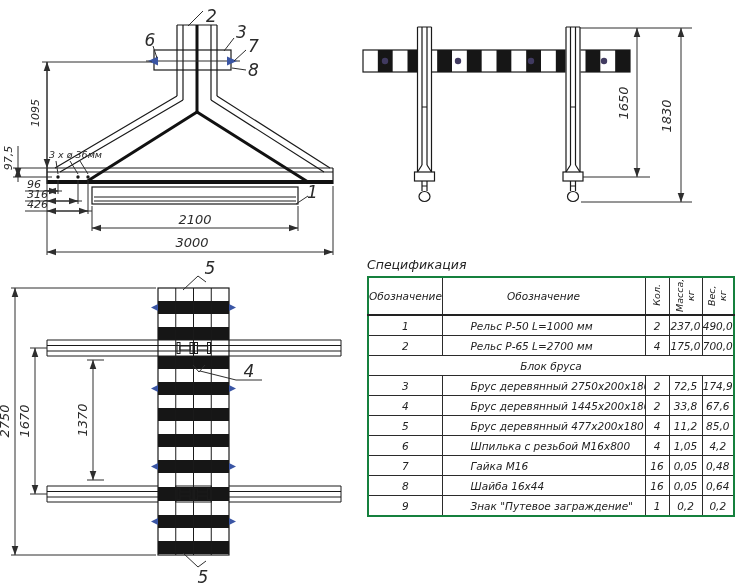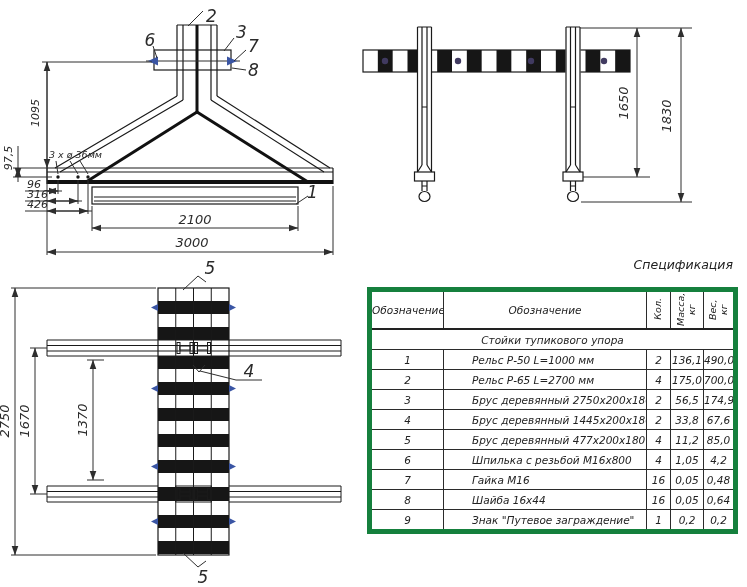--- a/index.html
+++ b/index.html
@@ -13,23 +13,23 @@
   .thick { stroke:#111;    stroke-width:3;   fill:none; }
   .band  { stroke:#111;    stroke-width:4;   fill:none; }
   .dim   { stroke:#2e2e2e; stroke-width:1;   fill:none; }
   .dt  { font-size:11px; }
   .dt13{ font-size:13px; }
   .co  { font-size:17px; }
   .lbl { font-size:9.5px; }
   
   .spec { position:absolute; left:367px; top:257px; width:366px; color:#222;
           font-style:italic; }
-  .spec-title { text-align:right; font-size:12.5px; height:16px; margin-bottom:14px; }
+  .spec-title { text-align:left; font-size:12.5px; height:16px; margin-bottom:3px; }
   .spec table { border-collapse:collapse; width:100%; table-layout:fixed;
-                border:5px solid #15803d; }
+                border:2px solid #15803d; }
   .spec th, .spec td { border:1px solid #2b2b2b; font-weight:normal; font-size:10.5px;
                 padding:0; text-align:center; overflow:hidden; white-space:nowrap; }
   .spec thead th { height:36px; border-bottom:2px solid #222; }
   .spec tbody td { height:19px; }
   .name-cell { text-align:left !important; padding-left:28px !important; }
   .sec-cell  { text-align:center !important; }
   .vert { writing-mode:vertical-rl; transform:rotate(180deg); display:inline-block;
           font-size:9.5px; line-height:1.15; max-height:33px; white-space:normal; }
 </style>
 </head>
@@ -223,41 +223,41 @@
       <tr>
         <th>Обозначение</th>
         <th>Обозначение</th>
         <th><span class="vert">Кол.</span></th>
         <th><span class="vert">Масса, кг</span></th>
         <th><span class="vert">Вес, кг</span></th>
       </tr>
     </thead>
     <tbody>
           <tr>
-            <td colspan="5" class="sec-cell">Стойки тупикового упора</td>
-          </tr>
-          <tr>
             <td>1</td>
             <td class="name-cell">Рельс Р-50 L=1000 мм</td>
             <td>2</td>
-            <td>136,1</td>
+            <td>237,0</td>
             <td>490,0</td>
           </tr>
           <tr>
             <td>2</td>
             <td class="name-cell">Рельс Р-65 L=2700 мм</td>
             <td>4</td>
             <td>175,0</td>
             <td>700,0</td>
           </tr>
           <tr>
+            <td colspan="5" class="sec-cell">Блок бруса</td>
+          </tr>
+          <tr>
             <td>3</td>
             <td class="name-cell">Брус деревянный 2750x200x180</td>
             <td>2</td>
-            <td>56,5</td>
+            <td>72,5</td>
             <td>174,9</td>
           </tr>
           <tr>
             <td>4</td>
             <td class="name-cell">Брус деревянный 1445x200x180</td>
             <td>2</td>
             <td>33,8</td>
             <td>67,6</td>
           </tr>
           <tr>

